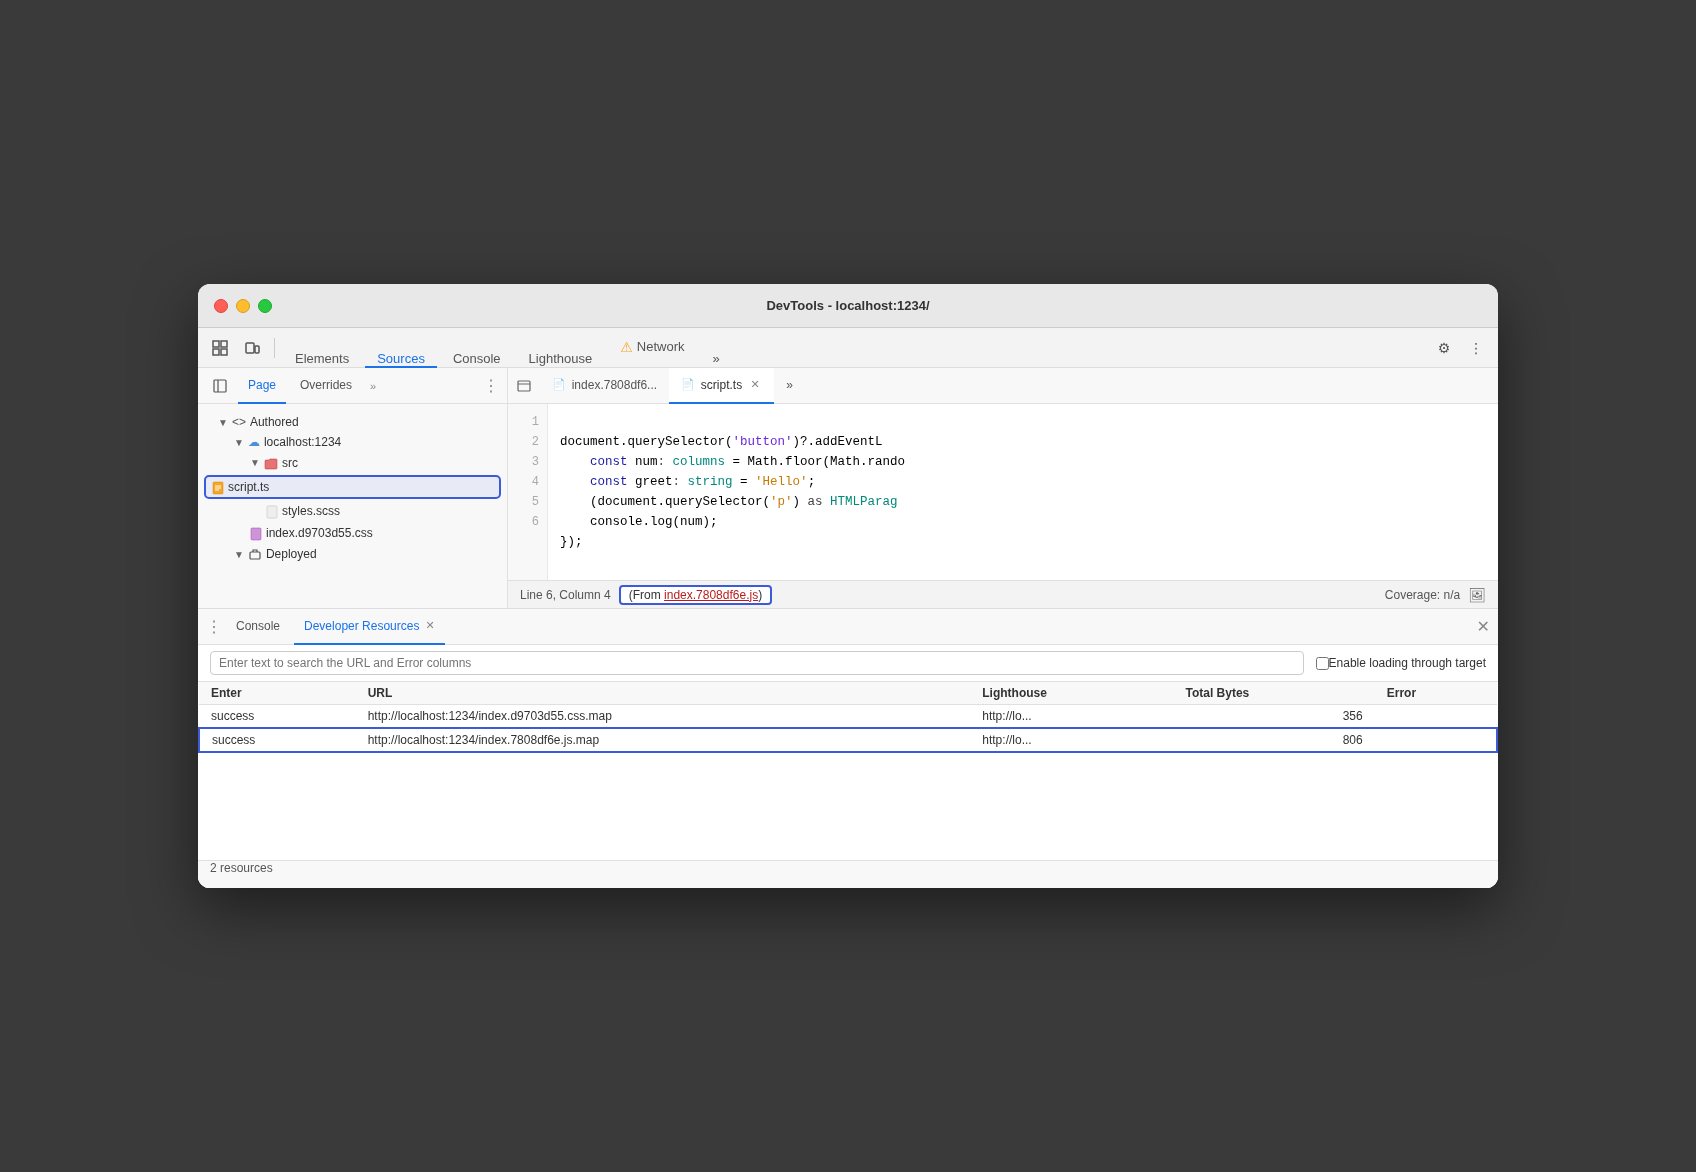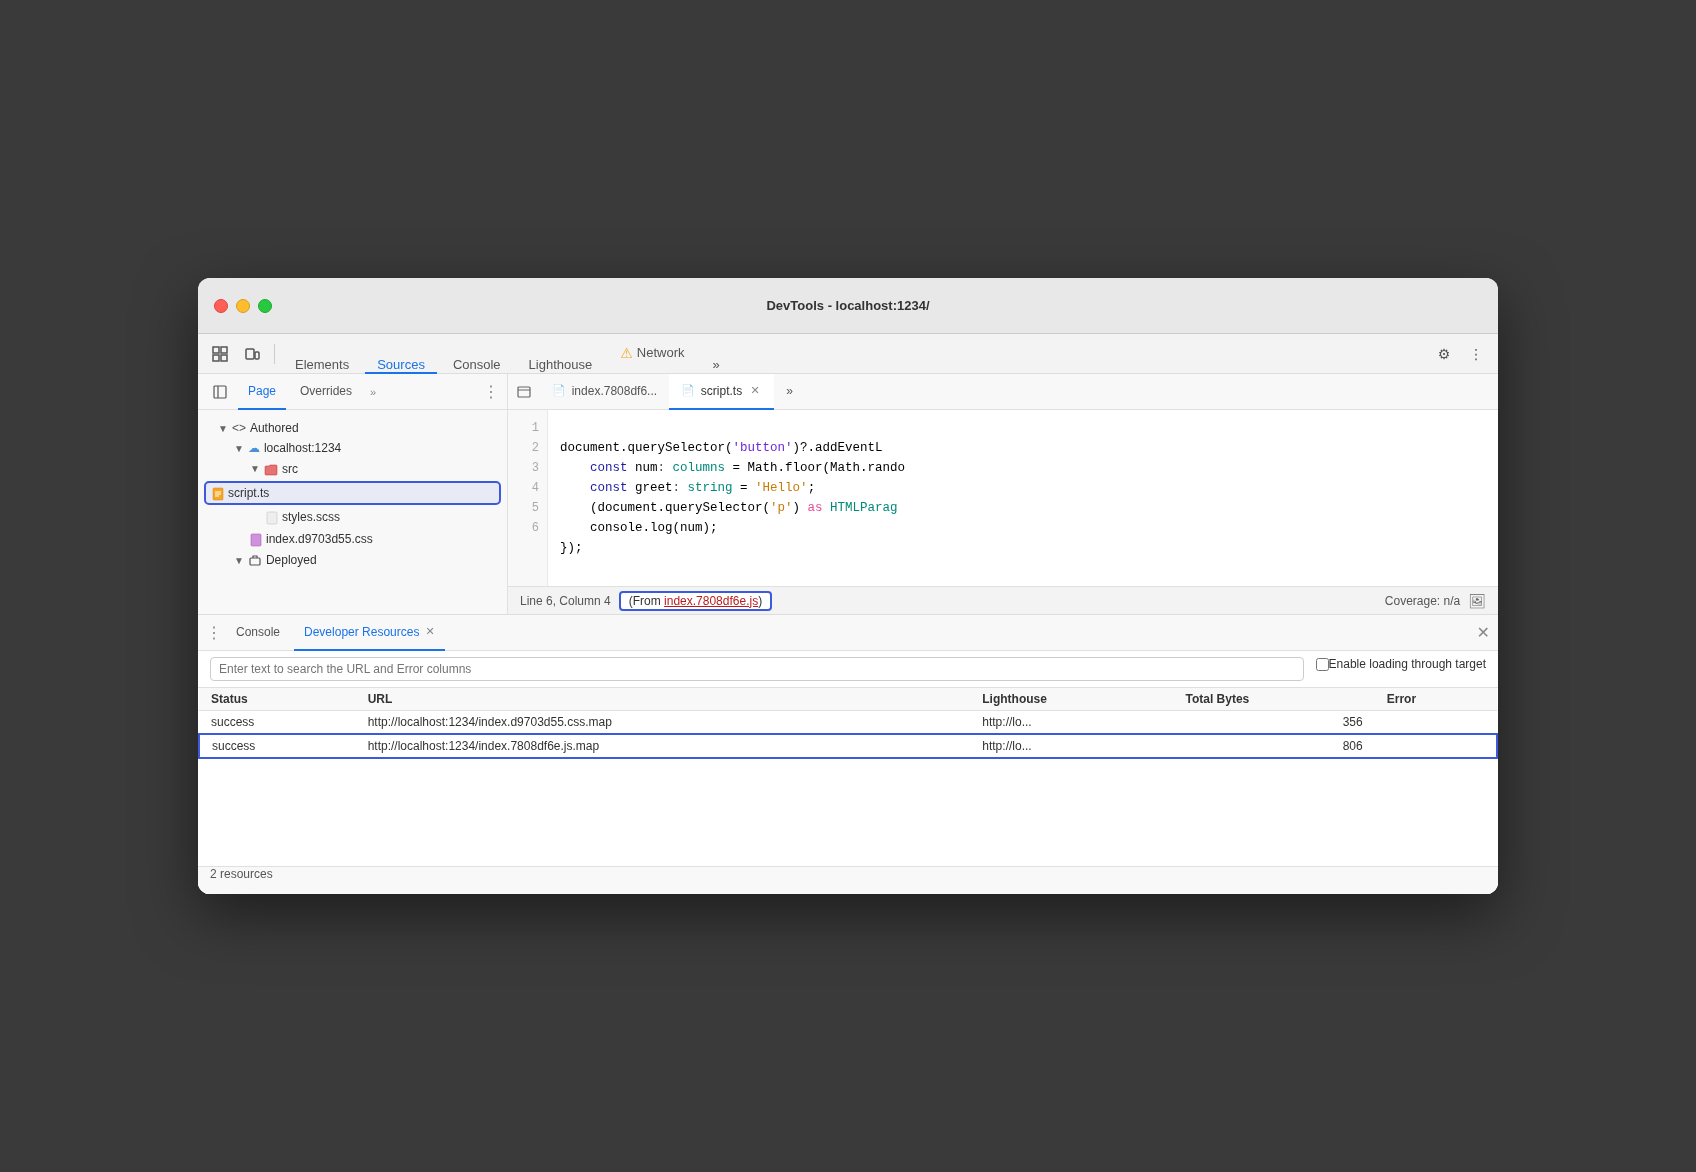--- a/index.html
+++ b/index.html
@@ -13,21 +13,21 @@
     }
     .window {
       width: 1300px;
       background: #f0f0f0;
       border-radius: 12px;
       box-shadow: 0 20px 60px rgba(0,0,0,0.5);
       overflow: hidden;
     }
     .titlebar {
       background: #e8e8e8;
-      height: 56px;
+      height: 44px;
       display: flex;
       align-items: center;
       padding: 2px 16px;
       border-bottom: 1px solid #ccc;
       position: relative;
     }
     .traffic-lights {
       display: flex;
       gap: 8px;
     }
@@ -315,21 +315,21 @@
     .bottom-close {
       margin-left: auto;
       font-size: 16px;
       color: #888;
       cursor: pointer;
     }
     .search-bar {
       padding: 6px 12px;
       border-bottom: 1px solid #e0e0e0;
       display: flex;
-      align-items: flex-start;
+      align-items: center;
       gap: 12px;
     }
     .search-input {
       flex: 1;
       border: 1px solid #ccc;
       border-radius: 4px;
       padding: 4px 8px;
       font-size: 12px;
       color: #888;
       background: white;
@@ -547,21 +547,21 @@
             <div>2</div>
             <div>3</div>
             <div>4</div>
             <div>5</div>
             <div>6</div>
           </div>
           <div class="code-content">
 <span>document.querySelector(<span style="color:#6d28d9">'button'</span>)?.addEventL</span>
 <span>    <span style="color:#1a1aa6">const</span> num<span style="color:#555">:</span> <span style="color:#00897b">columns</span> = Math.floor(Math.rando</span>
 <span>    <span style="color:#1a1aa6">const</span> greet<span style="color:#555">:</span> <span style="color:#00897b">string</span> = <span style="color:#c77a06">'Hello'</span>;</span>
-<span>    (document.querySelector(<span style="color:#c77a06">'p'</span>) <span style="color:#ec4899">as</span> <span style="color:#00897b">HTMLParag</span></span>
+<span>    (document.querySelector(<span style="color:#c77a06">'p'</span>) <span style="color:#404040">as</span> <span style="color:#00897b">HTMLParag</span></span>
 <span>    console.log(num);</span>
 <span>});</span>
           </div>
         </div>
 
         <div class="status-bar">
           <span>Line 6, Column 4</span>
           <span class="status-from">
             (From <u>index.7808df6e.js</u>)
           </span>
@@ -590,21 +590,21 @@
         <label class="checkbox-label">
           <input type="checkbox" style="">
           <span>Enable loading through target</span>
         </label>
       </div>
 
       <div class="table-area">
         <table>
           <thead>
             <tr>
-              <th>Status</th>
+              <th>Enter</th>
               <th>URL</th>
               <th>Lighthouse</th>
               <th>Total Bytes</th>
               <th>Error</th>
             </tr>
           </thead>
           <tbody>
             <tr>
               <td>success</td>
               <td>http://localhost:1234/index.d9703d55.css.map</td>

